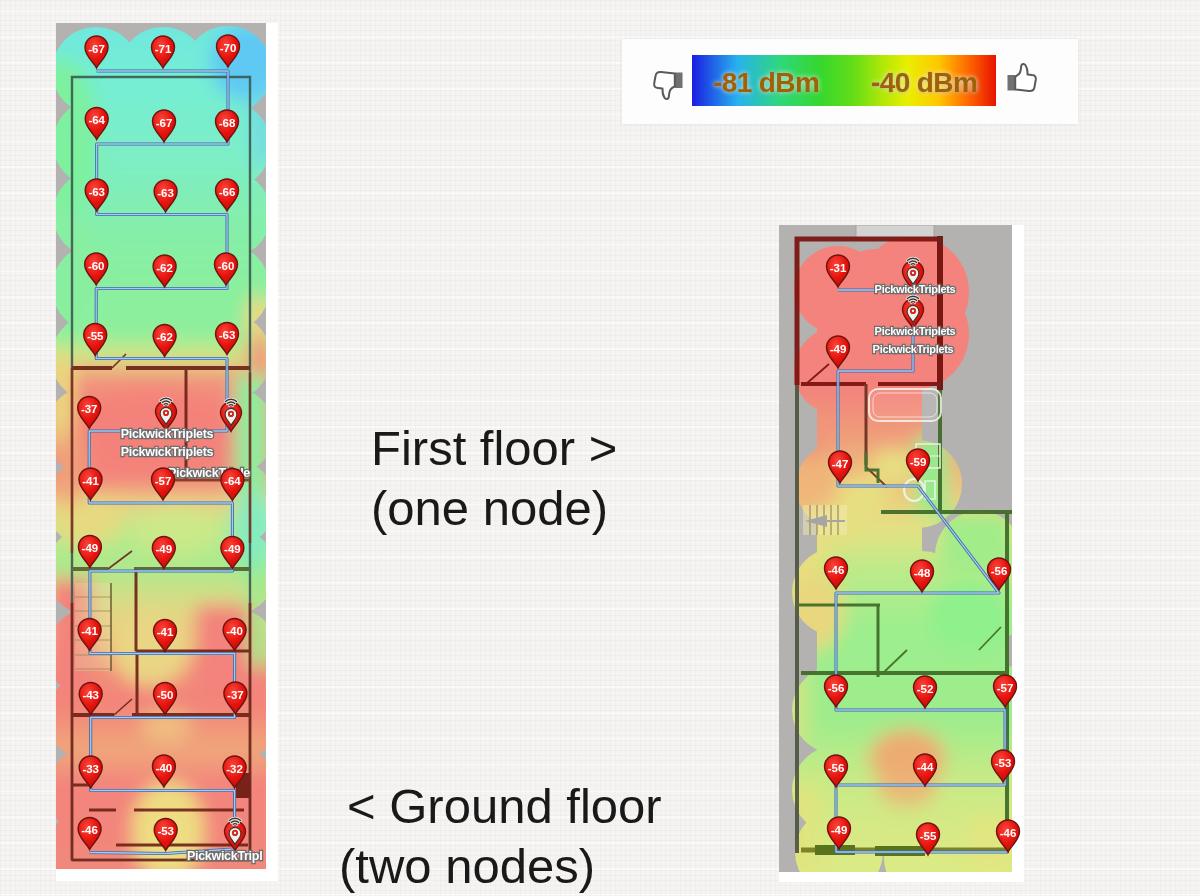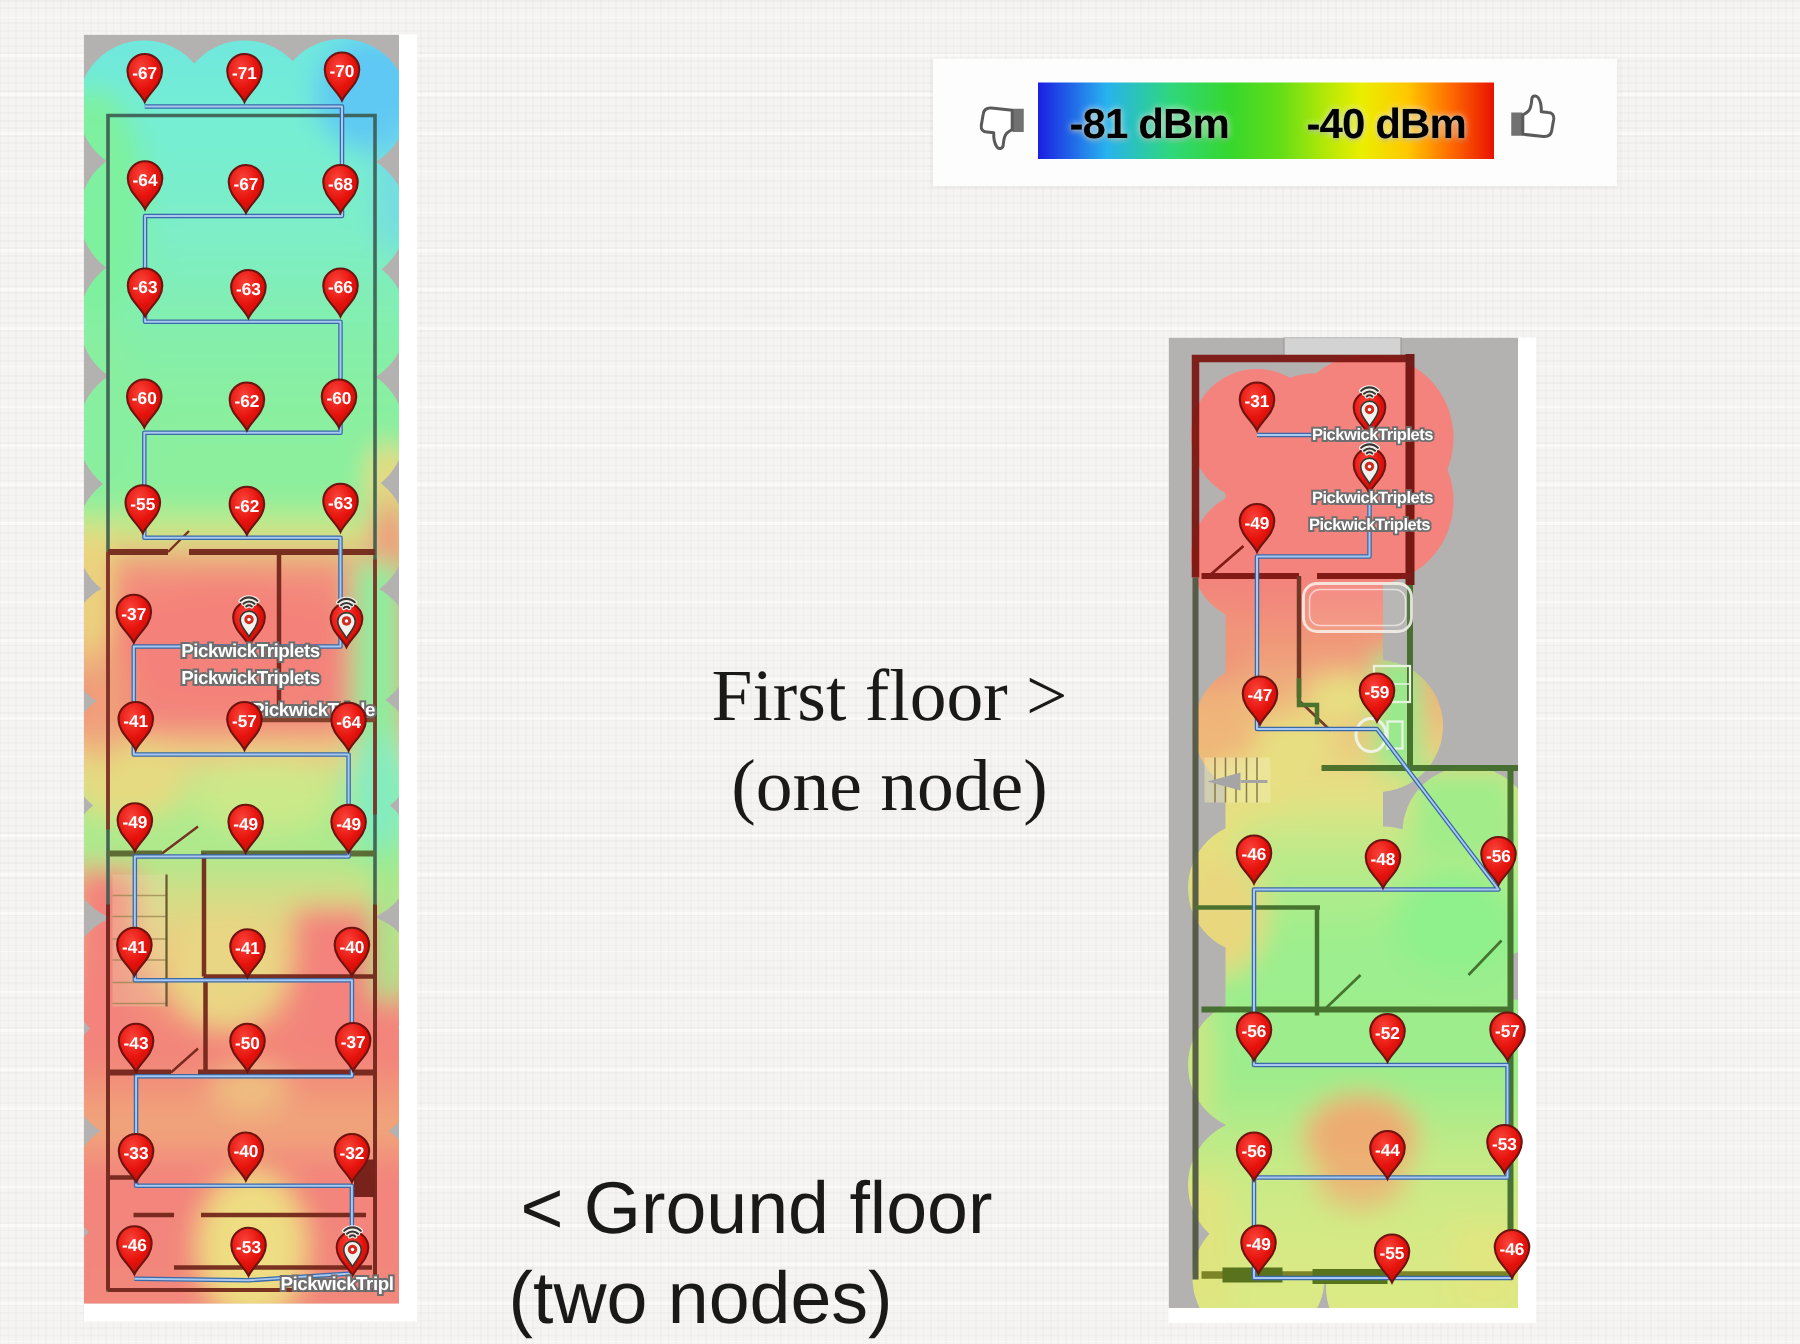--- a/index.html
+++ b/index.html
@@ -9,21 +9,21 @@
   background-image:
     repeating-linear-gradient(0deg, rgba(120,120,120,0.045) 0 1px, transparent 1px 5px),
     repeating-linear-gradient(90deg, rgba(120,120,120,0.04) 0 1px, transparent 1px 5px),
     repeating-linear-gradient(0deg, rgba(255,255,255,0.5) 0 2px, transparent 2px 26px);
 }
 .abs{position:absolute;}
 svg{display:block;overflow:visible;}
 .bigtext{font-size:49px;color:#191919;line-height:60px;letter-spacing:0;}
 .legend{background:#fdfdfd;box-shadow:0 0 3px rgba(0,0,0,0.08);}
 .lgbar{background:linear-gradient(90deg,#1a1ee2 0%,#28b2ee 15%,#2fd77c 29%,#36d72e 42%,#63dd17 53%,#b3e807 63%,#eaee00 71%,#ffc800 81%,#ff7000 90%,#e91200 100%);}
-.lgtxt{position:absolute;font-weight:bold;font-size:28px;color:#000000;letter-spacing:-0.6px;
+.lgtxt{position:absolute;font-weight:bold;font-size:28px;color:#a16207;letter-spacing:-0.6px;
   text-shadow:0 0 5px rgba(255,255,255,0.9),0 0 2px rgba(80,120,80,0.5),0 1px 3px rgba(100,100,100,0.35);}
 </style>
 </head>
 <body>
 
 <svg width="0" height="0" style="position:absolute">
 <defs>
 <radialGradient id="pg" cx="40%" cy="30%" r="80%">
   <stop offset="0" stop-color="#fb463c"></stop>
   <stop offset="0.55" stop-color="#e5120c"></stop>
@@ -63,21 +63,21 @@
   <path d="M24.8,7.5 L11,6 C7,5.7 5.8,8 5.5,10 L4.2,17.5 C3.8,20.5 5.5,22 8,22 L12.5,22.5 C12.3,26.5 13,29.5 14.5,31.8 C15.8,33.8 18.6,33.2 18.8,30.8 C19.1,27.5 19.2,25 21,23 C22.3,21.6 23.6,21 24.8,20.4 Z" fill="#fff" stroke="#5a5a5a" stroke-width="2" stroke-linejoin="round"></path>
 </svg>
 
 <svg class="abs" style="left:1006px;top:63px;" width="34" height="34" viewBox="0 0 34 34">
   <g transform="rotate(180 17 17)">
   <rect x="25" y="6.5" width="7.5" height="15.5" fill="#717171"></rect>
   <path d="M24.8,7.5 L11,6 C7,5.7 5.8,8 5.5,10 L4.2,17.5 C3.8,20.5 5.5,22 8,22 L12.5,22.5 C12.3,26.5 13,29.5 14.5,31.8 C15.8,33.8 18.6,33.2 18.8,30.8 C19.1,27.5 19.2,25 21,23 C22.3,21.6 23.6,21 24.8,20.4 Z" fill="#fff" stroke="#5a5a5a" stroke-width="2" stroke-linejoin="round"></path>
   </g>
 </svg>
 
-<div class="bigtext abs" style="left:371px;top:434px;width:444px;text-align:center;font-family:Liberation Serif, serif;">First floor &gt;<br>(one node)</div>
+<div class="bigtext abs" style="left:371px;top:418px;width:444px;text-align:left;">First floor &gt;<br>(one node)</div>
 
 <div class="bigtext abs" style="left:339px;top:776px;"><span style="padding-left:8px;">&lt; Ground floor</span><br>(two nodes)</div>
 
 <div class="abs" style="left:56px;top:23px;width:222px;height:858px;background:#fff;"></div>
 <svg class="abs" style="left:56px;top:23px;" width="210" height="846" viewBox="0 0 210 846">
 <defs>
 <linearGradient id="lgL" x1="0" y1="0" x2="0" y2="1">
   <stop offset="0" stop-color="#6de4e2"></stop>
   <stop offset="0.085" stop-color="#74eed4"></stop>
   <stop offset="0.175" stop-color="#7deec6"></stop>

